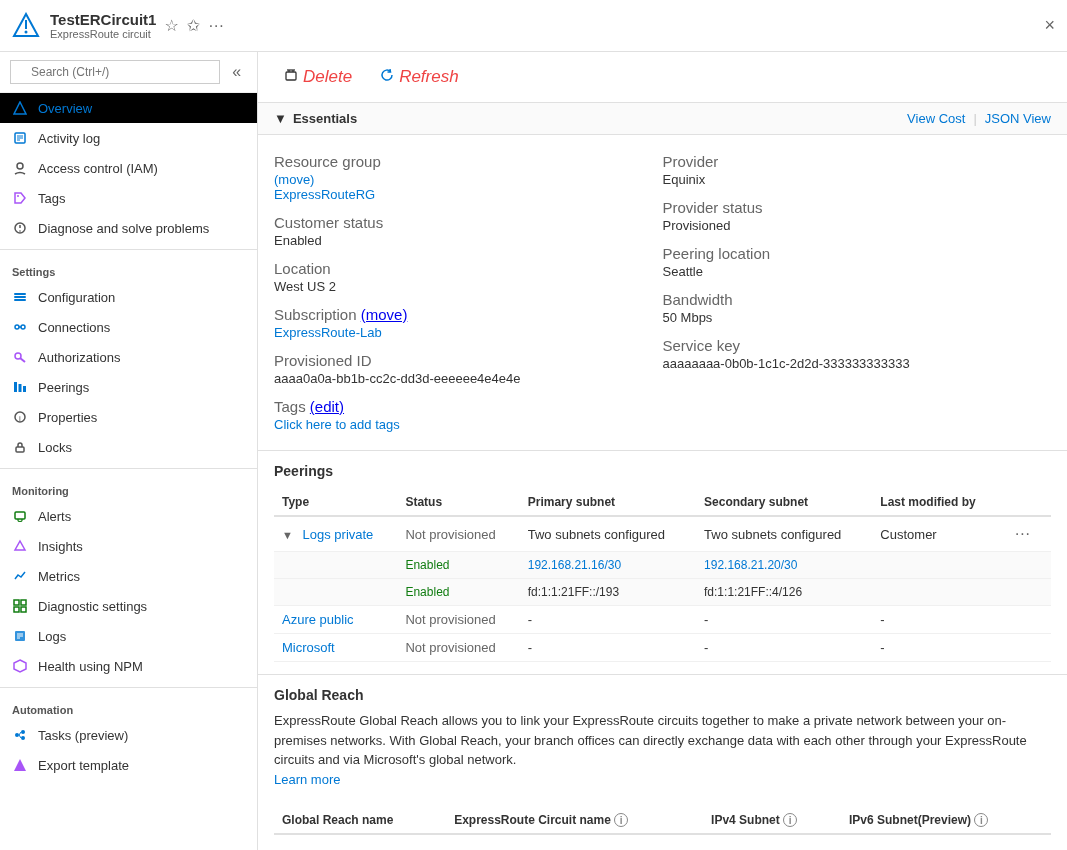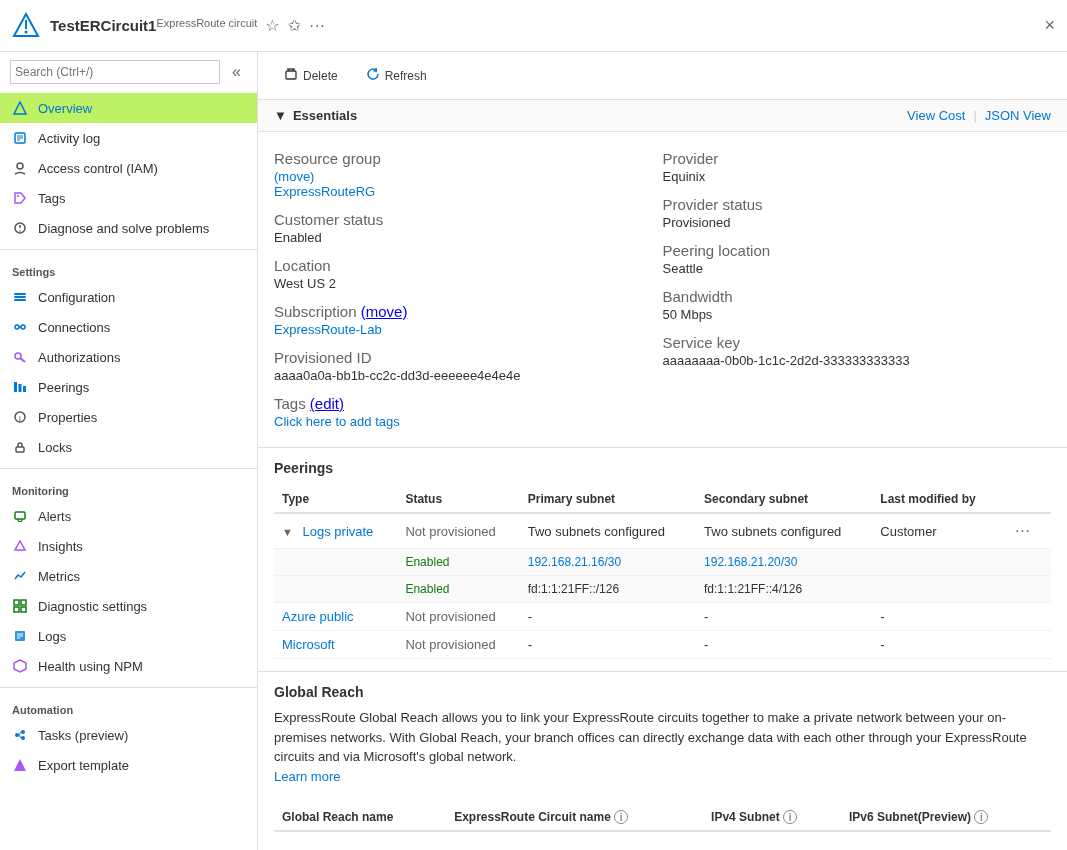--- a/index.html
+++ b/index.html
@@ -1,44 +1,44 @@
 <!DOCTYPE html>
 <html><head>
   <meta charset="utf-8">
   <style>
     * { margin: 0; padding: 0; box-sizing: border-box; }
     body { font-family: 'Segoe UI', Arial, sans-serif; font-size: 13px; color: #333; background: #fff; display: flex; flex-direction: column; height: 850px; width: 1067px; overflow: hidden; }
 
     
     .top-bar { display: flex; align-items: center; padding: 8px 12px; border-bottom: 1px solid #e0e0e0; background: #fff; min-height: 52px; }
     .top-bar-logo { width: 28px; height: 28px; margin-right: 10px; }
-    .top-bar-title { display: flex; }
+    .top-bar-title { display: flex; flex-direction: column; }
     .top-bar-name { font-size: 15px; font-weight: 600; color: #333; }
     .top-bar-sub { font-size: 11px; color: #666; }
     .top-bar-icons { display: flex; gap: 8px; margin-left: 8px; align-items: center; color: #666; font-size: 16px; }
     .top-bar-close { margin-left: auto; font-size: 18px; color: #666; cursor: pointer; }
 
     
     .main-layout { display: flex; flex: 1; overflow: hidden; }
 
     
     .sidebar { width: 258px; min-width: 258px; background: #fff; border-right: 1px solid #e0e0e0; overflow-y: auto; display: flex; flex-direction: column; }
     .sidebar-search { padding: 8px 10px; border-bottom: 1px solid #f0f0f0; display: flex; align-items: center; gap: 6px; }
-    .sidebar-search input { border: 1px solid #ccc; padding: 4px 4px; font-size: 12px; width: 100%; outline: none; color: #666; }
+    .sidebar-search input { border: 1px solid #ccc; padding: 4px 20px; font-size: 12px; width: 100%; outline: none; color: #666; }
     .sidebar-collapse-btn { width: 24px; height: 24px; display: flex; align-items: center; justify-content: center; cursor: pointer; color: #666; font-size: 16px; }
     .sidebar-section-label { font-size: 11px; font-weight: 600; color: #555; padding: 10px 12px 4px 12px; text-transform: none; }
     .sidebar-item { display: flex; align-items: center; gap: 10px; padding: 7px 12px; cursor: pointer; color: #333; font-size: 13px; }
-    .sidebar-item.active { background: #bef264; color: #0078d4; font-weight: 500; }
+    .sidebar-item.active { background: #000000; color: #0078d4; font-weight: 500; }
     .sidebar-icon { width: 16px; height: 16px; display: flex; align-items: center; justify-content: center; flex-shrink: 0; }
     .divider { height: 1px; background: #e0e0e0; margin: 6px 0; }
 
     
     .content { flex: 1; overflow-y: auto; background: #fff; }
     .toolbar { display: flex; align-items: center; gap: 8px; padding: 10px 16px; border-bottom: 1px solid #e0e0e0; }
-    .toolbar-btn { display: flex; align-items: center; gap: 5px; padding: 5px 10px; border: none; background: none; cursor: pointer; font-size: 12px; color: #404040; }
+    .toolbar-btn { display: flex; align-items: center; gap: 5px; padding: 5px 10px; border: none; background: none; cursor: pointer; font-size: 17px; color: #ef4444; font-style: italic; }
 
     
     .essentials-header { display: flex; align-items: center; justify-content: space-between; padding: 8px 16px; border-bottom: 1px solid #e0e0e0; background: #fafafa; }
     .essentials-title { display: flex; align-items: center; gap: 6px; font-weight: 600; font-size: 13px; }
     .essentials-links { display: flex; gap: 8px; font-size: 13px; }
     .essentials-links a { color: #0078d4; text-decoration: none; }
     .essentials-links span { color: #ccc; }
     .essentials-grid { display: grid; grid-template-columns: 1fr 1fr; padding: 12px 16px; gap: 0; border-bottom: 1px solid #e0e0e0; }
     .essentials-item { padding: 6px 0; }
     .essentials-label { font-size: 15px; color: #666; margin-bottom: 2px; }
@@ -456,21 +456,21 @@
             <td>
               <a href="#" class="link-blue">192.168.21.20/30</a>
             </td>
             <td></td>
             <td></td>
           </tr>
 
           <tr class="sub-row">
             <td></td>
             <td class="status-enabled">Enabled</td>
-            <td>fd:1:1:21FF::/126</td>
+            <td>fd:1:1:21FF::/193</td>
             <td>fd:1:1:21FF::4/126</td>
             <td></td>
             <td></td>
           </tr>
 
           <tr>
             <td>
               <a href="#" class="link-blue">Azure public</a>
             </td>
             <td class="status-not-provisioned">Not provisioned</td>

